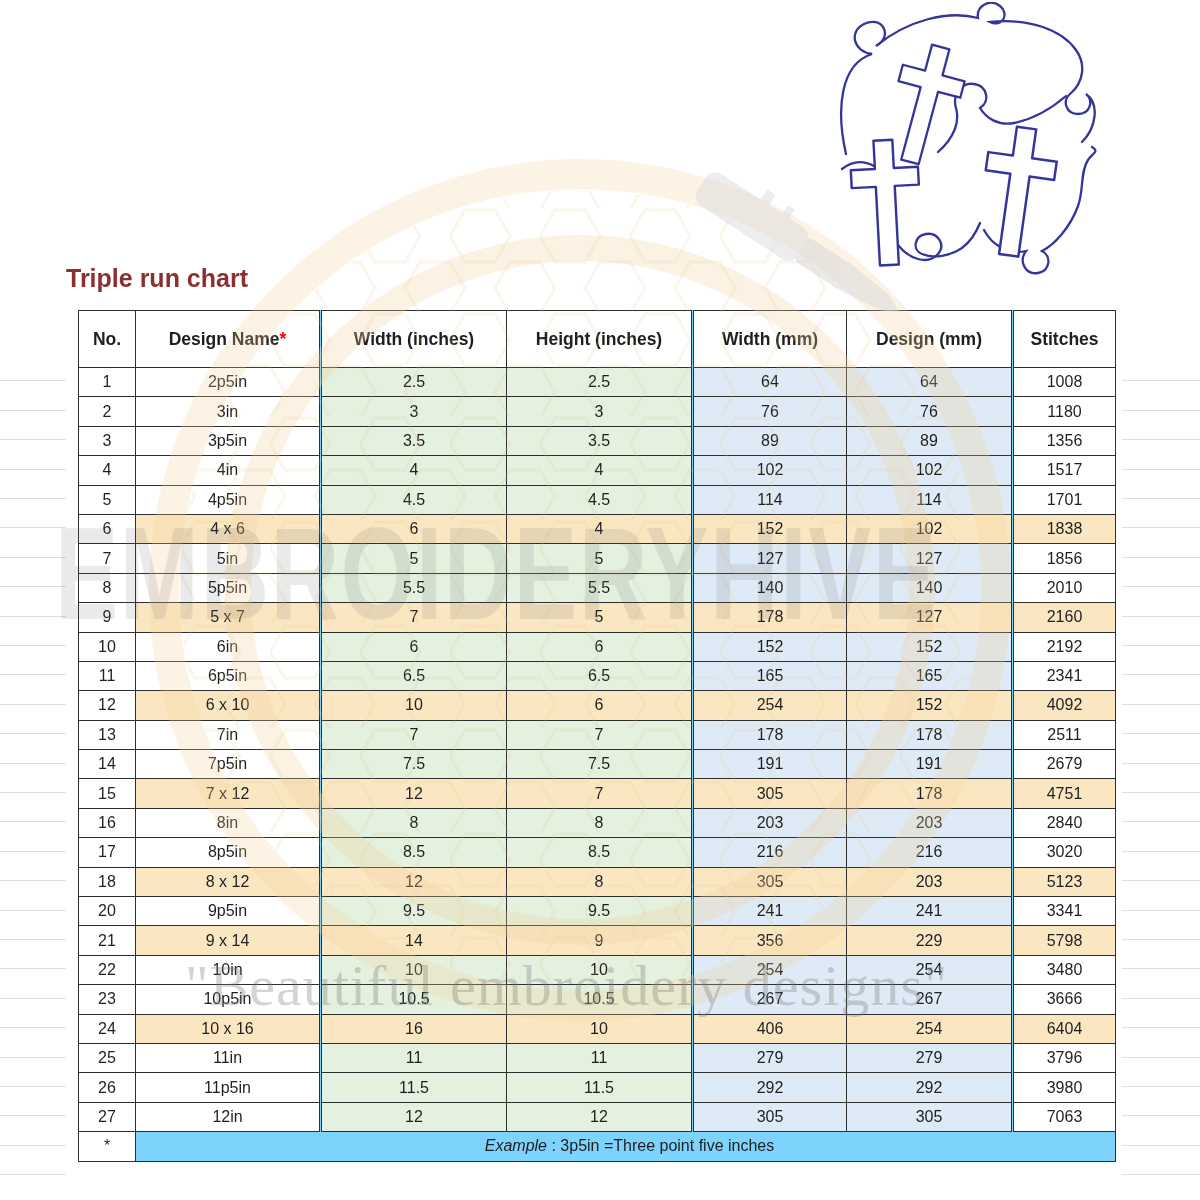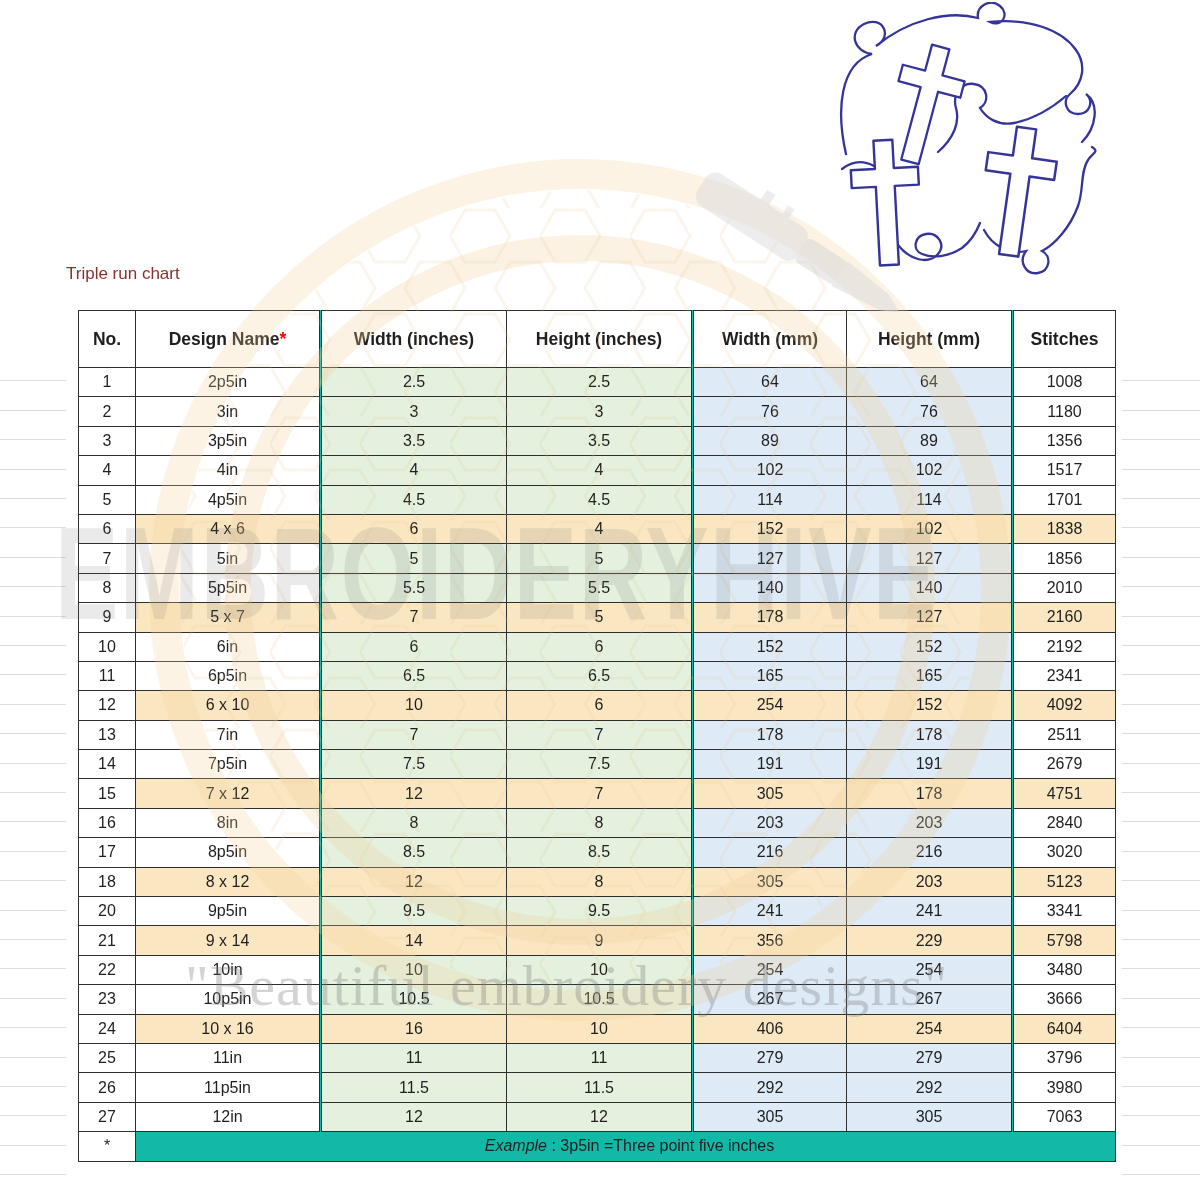--- a/index.html
+++ b/index.html
@@ -13,28 +13,28 @@
   .margin-lines{
     position:absolute;z-index:0;
     background:repeating-linear-gradient(to bottom, transparent 0 28.4px, #dedede 28.4px 29.4px);
   }
   #left-lines{left:0;top:352px;width:66px;height:842px;}
   #right-lines{left:1122px;top:352px;width:78px;height:842px;}
 
   
   #page-title{
     position:absolute;left:66px;top:264px;z-index:1;
-    font-size:17px;font-weight:normal;color:var(--title, #8B2F2F);
+    font-size:25px;font-weight:bold;color:var(--title, #8B2F2F);
   }
 
   
   #chart-table{
     position:absolute;left:78px;top:310px;width:1037px;z-index:1;
     border-collapse:collapse;table-layout:fixed;
-    background:#14b8a6;
+    background:#7dd3fc;
     font-family:"Liberation Sans", sans-serif;
   }
   #chart-table th,#chart-table td{
     border:1px solid var(--border,#2e2e2e);
     padding:0;overflow:hidden;white-space:nowrap;
     color:#1f1f1f;
   }
   #chart-table th{
     height:56px;font-size:17.5px;font-weight:bold;text-align:center;
     background:#ffffff;
@@ -91,21 +91,21 @@
       <col style="width:166px">
       <col style="width:103px">
   </colgroup>
   <thead>
     <tr>
       <th class="col-no">No.</th>
       <th class="col-name"><span>Design Name</span><span class="red">*</span></th>
       <th class="col-win grp">Width (inches)</th>
       <th class="col-hin">Height (inches)</th>
       <th class="col-wmm grp">Width (mm)</th>
-      <th class="col-hmm">Height (mm)</th>
+      <th class="col-hmm">Design (mm)</th>
       <th class="col-st grp">Stitches</th>
     </tr>
   </thead>
   <tbody>
       <tr>
         <td class="col-no">1</td>
         <td class="col-name">2p5in</td>
         <td class="col-win grp">2.5</td>
         <td class="col-hin">2.5</td>
         <td class="col-wmm grp">64</td>

